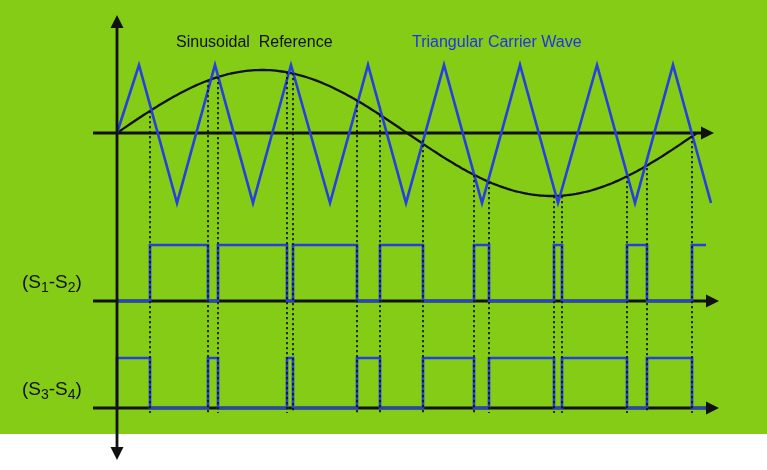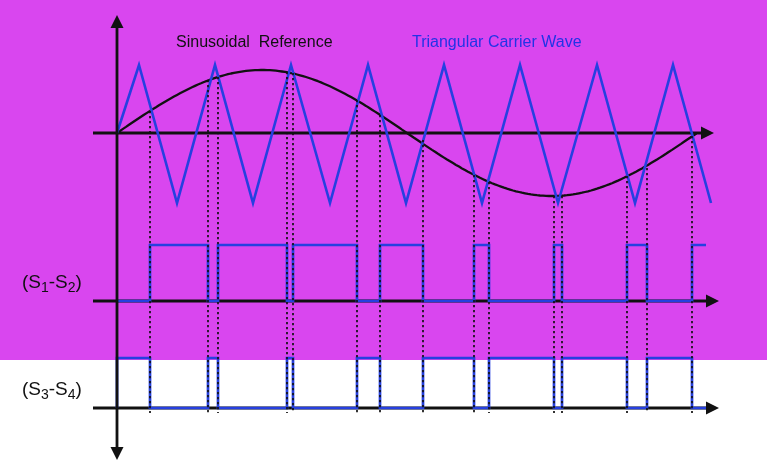--- a/index.html
+++ b/index.html
@@ -1,17 +1,17 @@
 <!DOCTYPE html>
 <html><head>
 <meta charset="utf-8">
 <style>
   html,body{margin:0;padding:0;background:#ffffff;}
   body{width:767px;height:470px;overflow:hidden;font-family:"Liberation Sans","DejaVu Sans",sans-serif;}
-  .figure{position:relative;width:767px;height:360px;background:#d946ef;}
+  .figure{position:relative;width:767px;height:434px;background:#84cc16;}
   svg text{font-family:"Liberation Sans","DejaVu Sans",sans-serif;}
 </style>
 </head>
 <body>
 
 <div class="figure">
   <svg id="diagram" width="767" height="470" viewBox="0 0 767 470">
     <g id="gen-layer">
         <line x1="93" y1="133" x2="710" y2="133" stroke="#111111" stroke-width="2.8" fill="none"></line>
         <line x1="93" y1="301" x2="715" y2="301" stroke="#111111" stroke-width="2.8" fill="none"></line>

